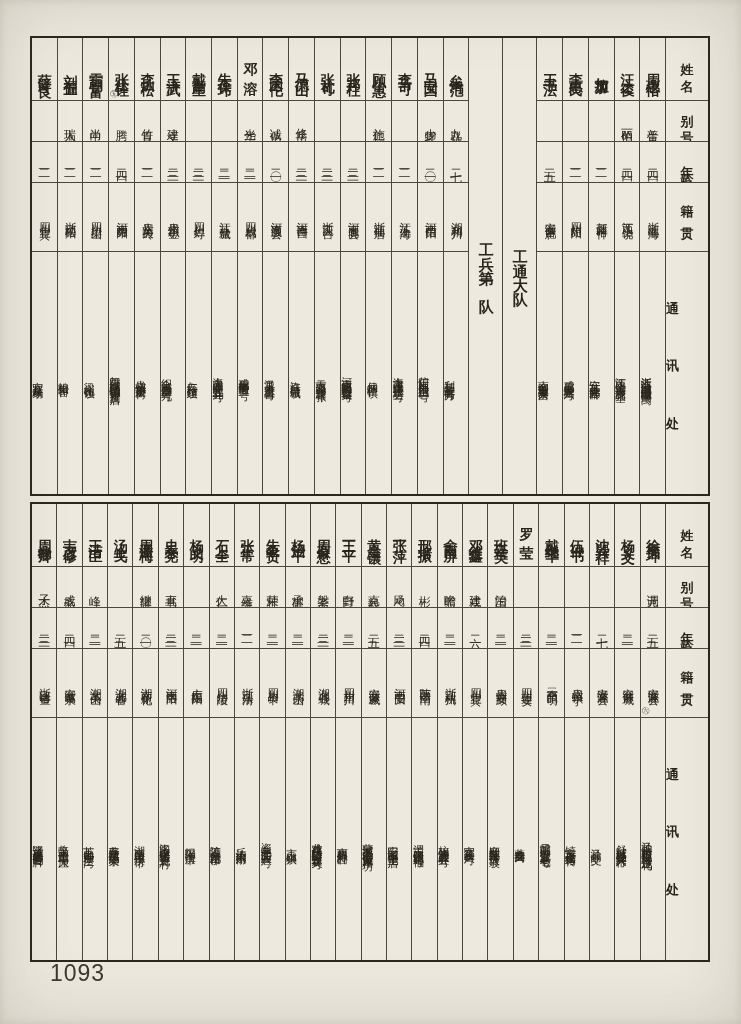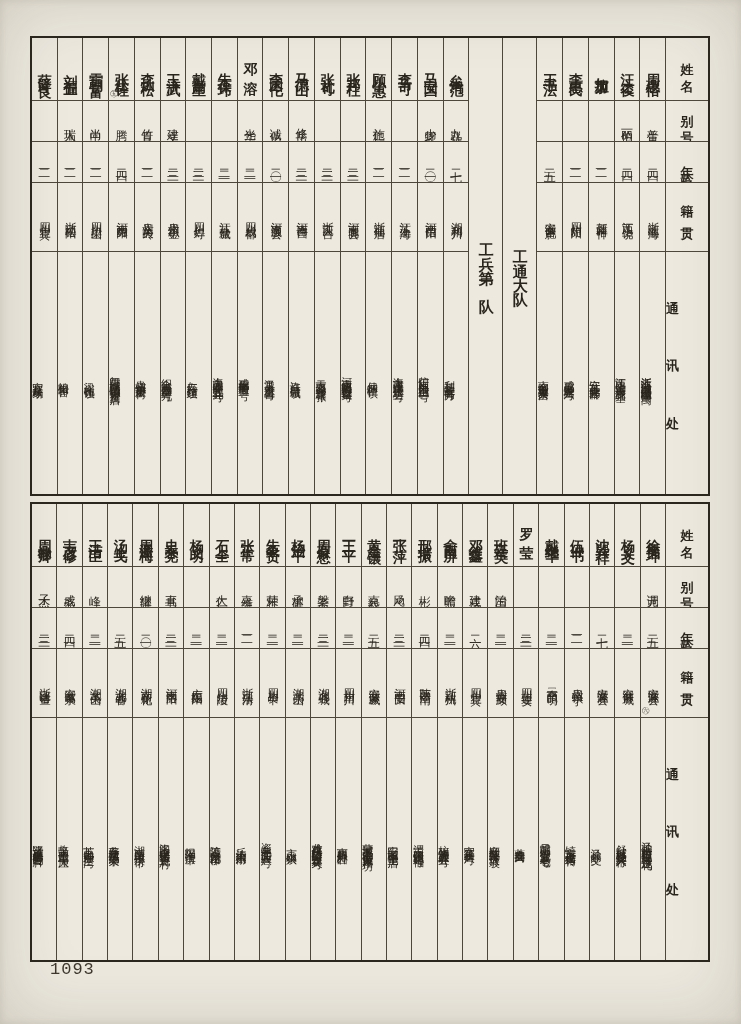--- a/index.html
+++ b/index.html
@@ -60,22 +60,22 @@
   .hs-a{letter-spacing:16px;}
   .hs-b{letter-spacing:6px;}
   .hs-c{letter-spacing:22px;}
   .hs-d{letter-spacing:58px;}
   .mark{
     position:absolute;bottom:2px;left:1px;
     font-size:8px;line-height:1;color:var(--ink);
   }
   .page-number{
     position:absolute;left:50px;top:960px;
-    font-size:17px;letter-spacing:1px;color:#3d372e;
-    font-family:Liberation Mono, monospace;
+    font-size:23px;letter-spacing:1px;color:#3d372e;
+    font-family:Liberation Sans, sans-serif;
   }
 </style>
 </head>
 <body>
 
 <div class="page">
   <div class="table top" id="table-top">
       <div class="col header-col">
         <div class="cell c-name hcell">
           <span class="vtxt hs-a">姓名</span>

